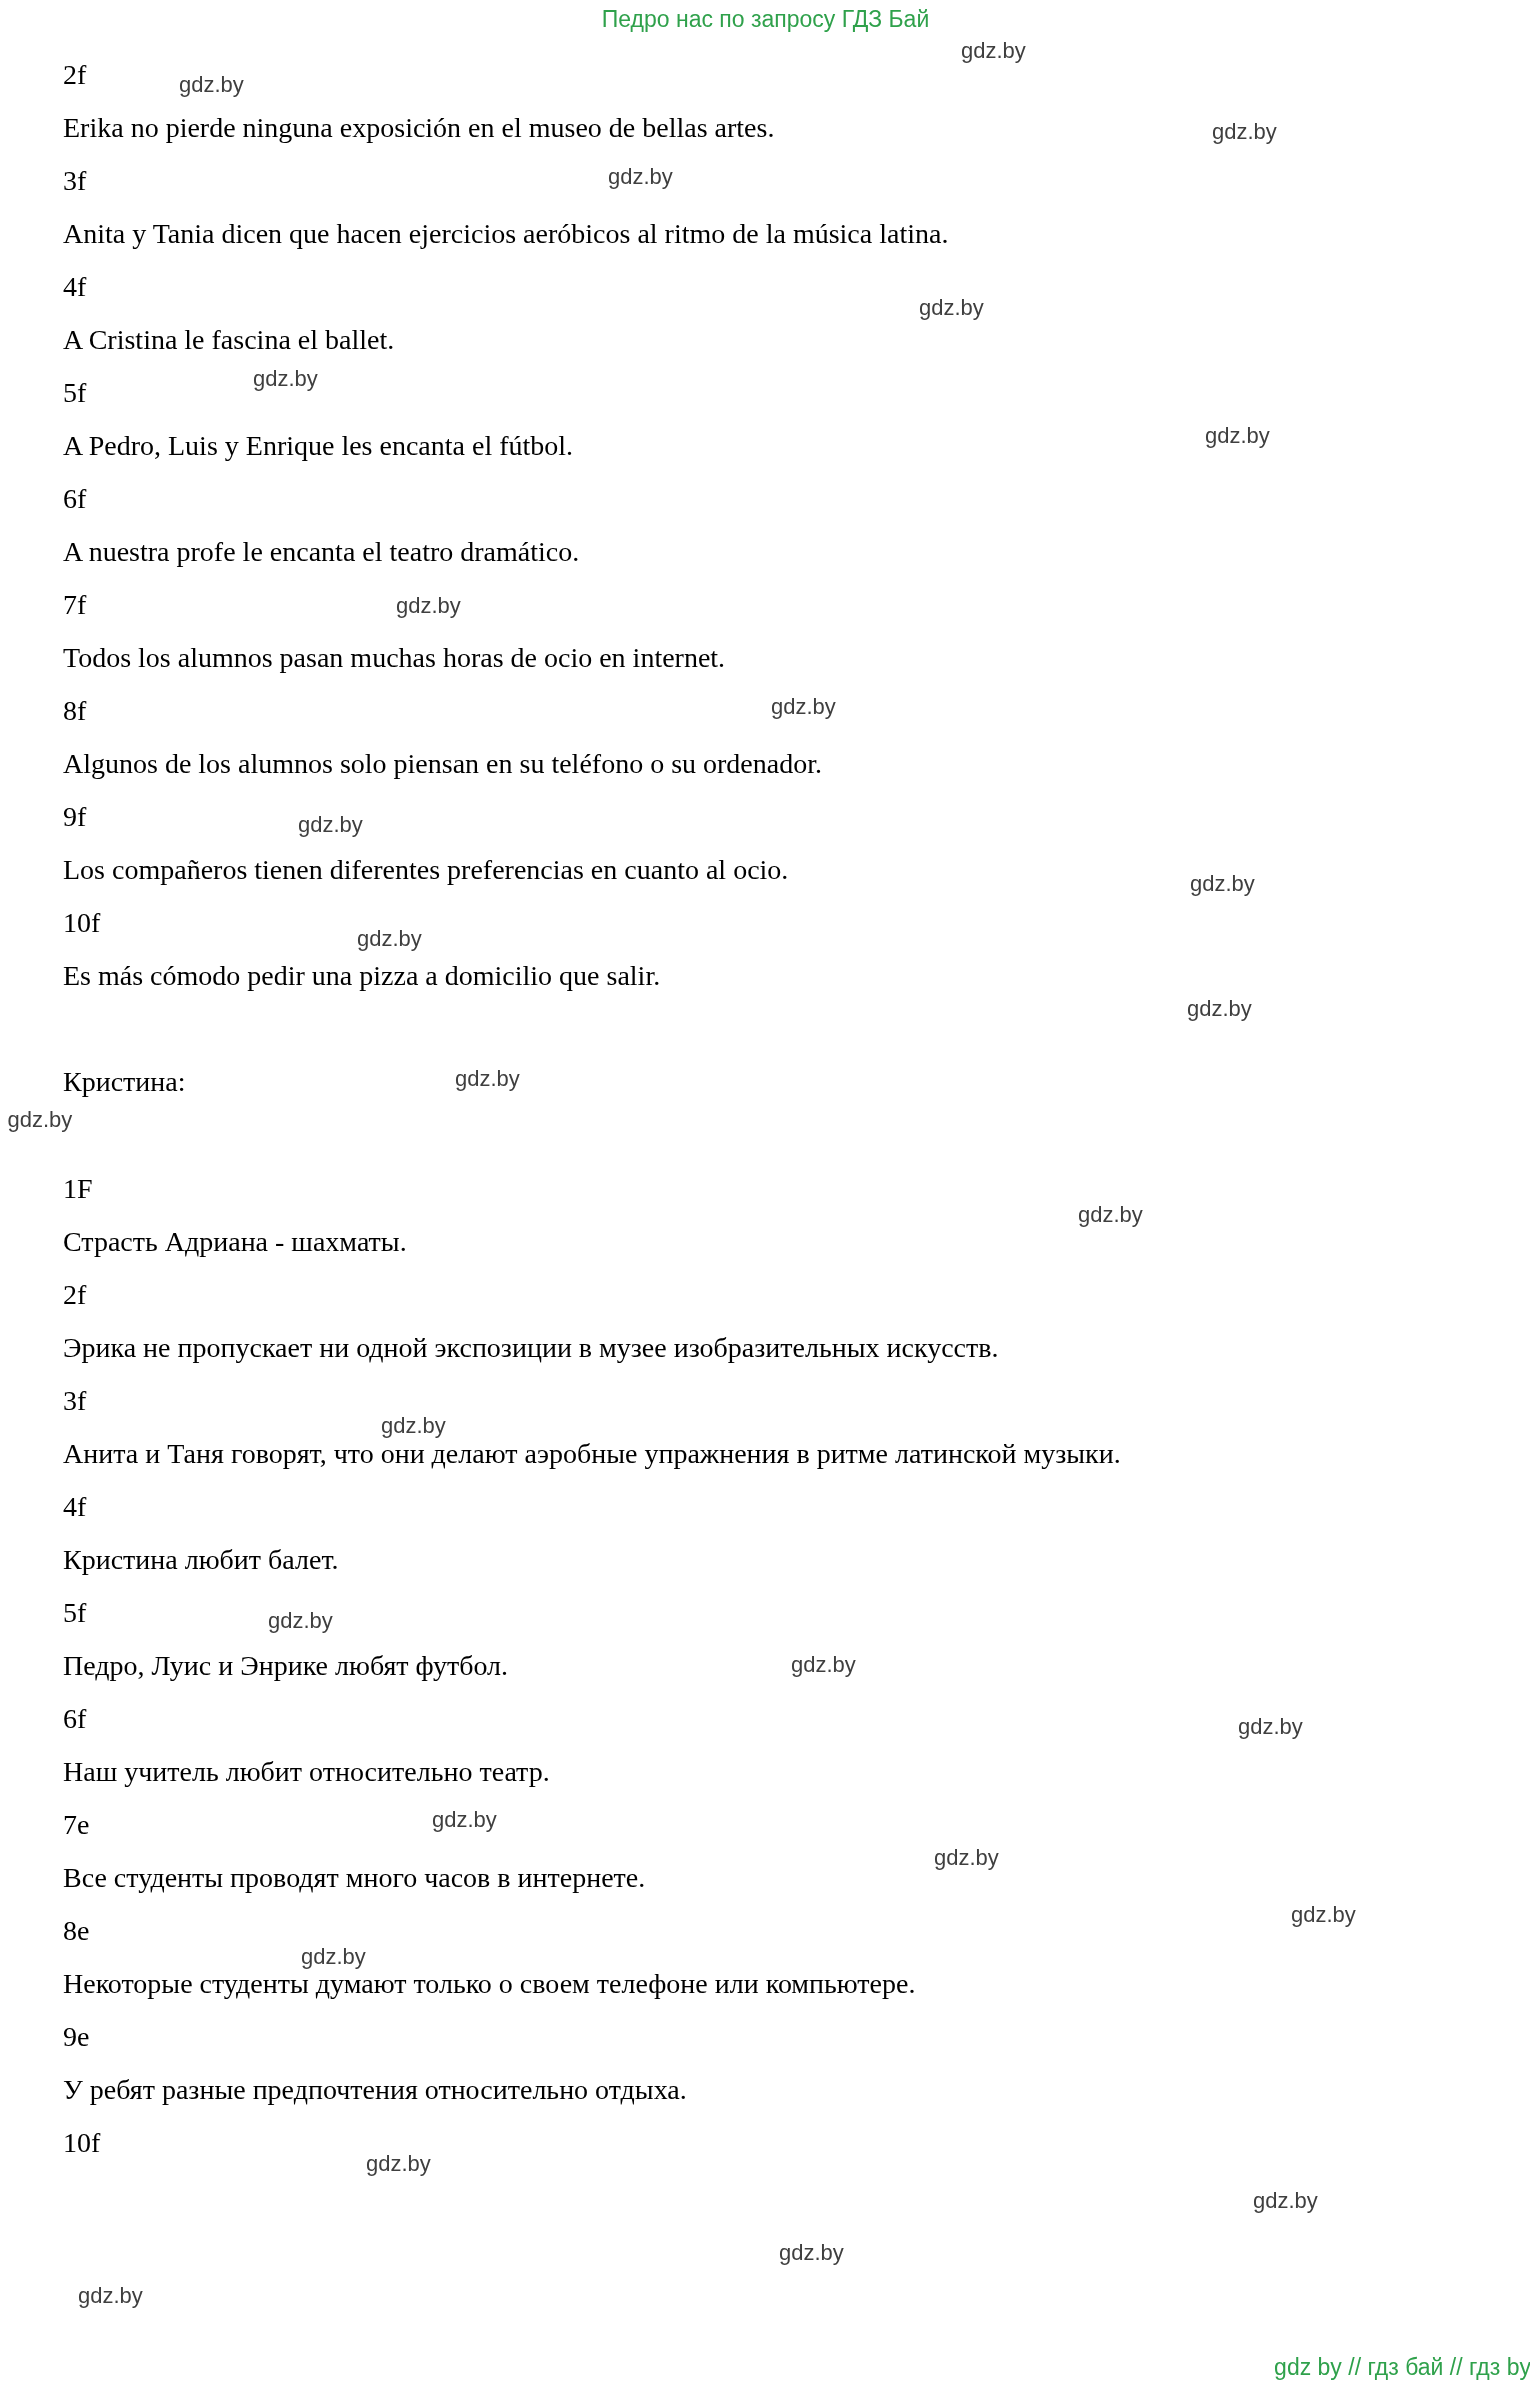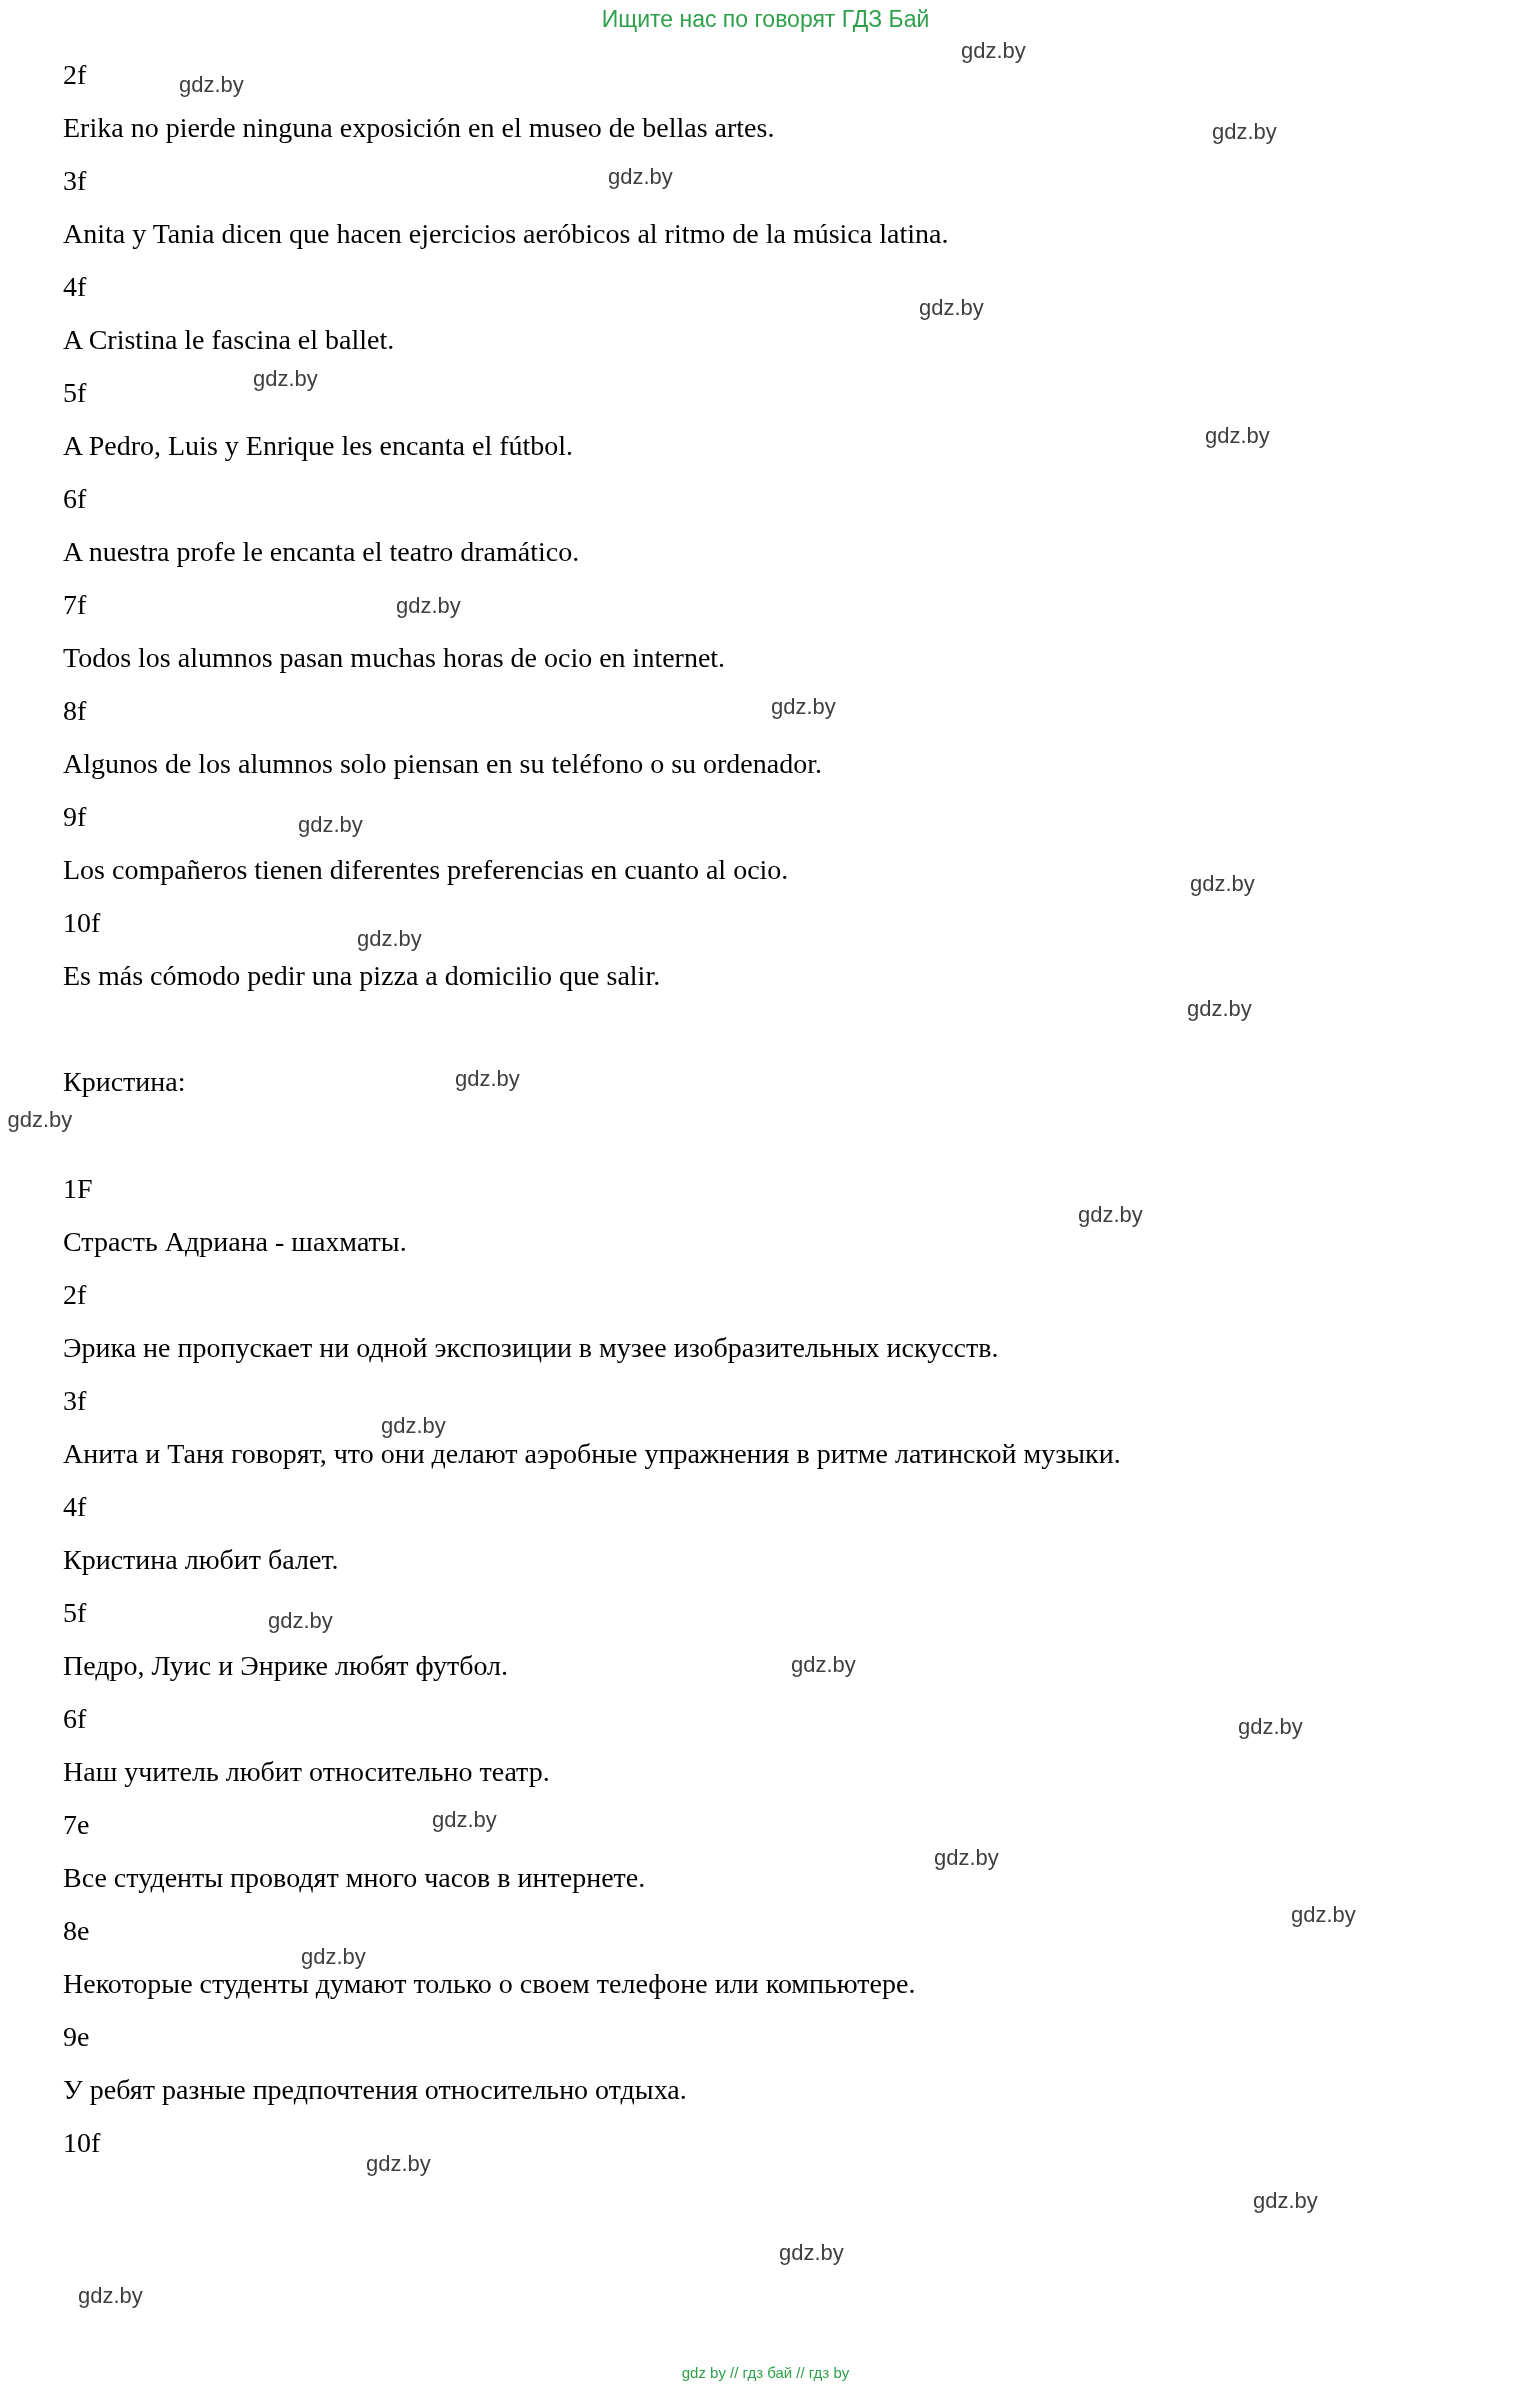--- a/index.html
+++ b/index.html
@@ -38,33 +38,33 @@
     font-size: 22px;
     line-height: 20.3px;
     color: #3f3f3f;
     white-space: nowrap;
   }
   .footer {
     position: absolute;
     left: 0;
     right: 0;
     bottom: 19.6px;
-    text-align: center;
+    text-align: right;
     font-family: "Liberation Sans", sans-serif;
-    font-size: 15px;
+    font-size: 23px;
     color: #2fa14b;
     margin-top: 20px;
   }
 </style>
 </head>
 <body>
 
 <div class="page">
 
-  <div class="banner">Ищите нас по говорят ГДЗ Бай</div>
+  <div class="banner">Педро нас по запросу ГДЗ Бай</div>
 
   <div class="content">
 
     <div>
       <div class="num">2f</div>
       <div class="line">Erika no pierde ninguna exposición en el museo de bellas artes.</div>
       <div class="num">3f</div>
       <div class="line">Anita y Tania dicen que hacen ejercicios aeróbicos al ritmo de la música latina.</div>
       <div class="num">4f</div>
       <div class="line">A Cristina le fascina el ballet.</div>

